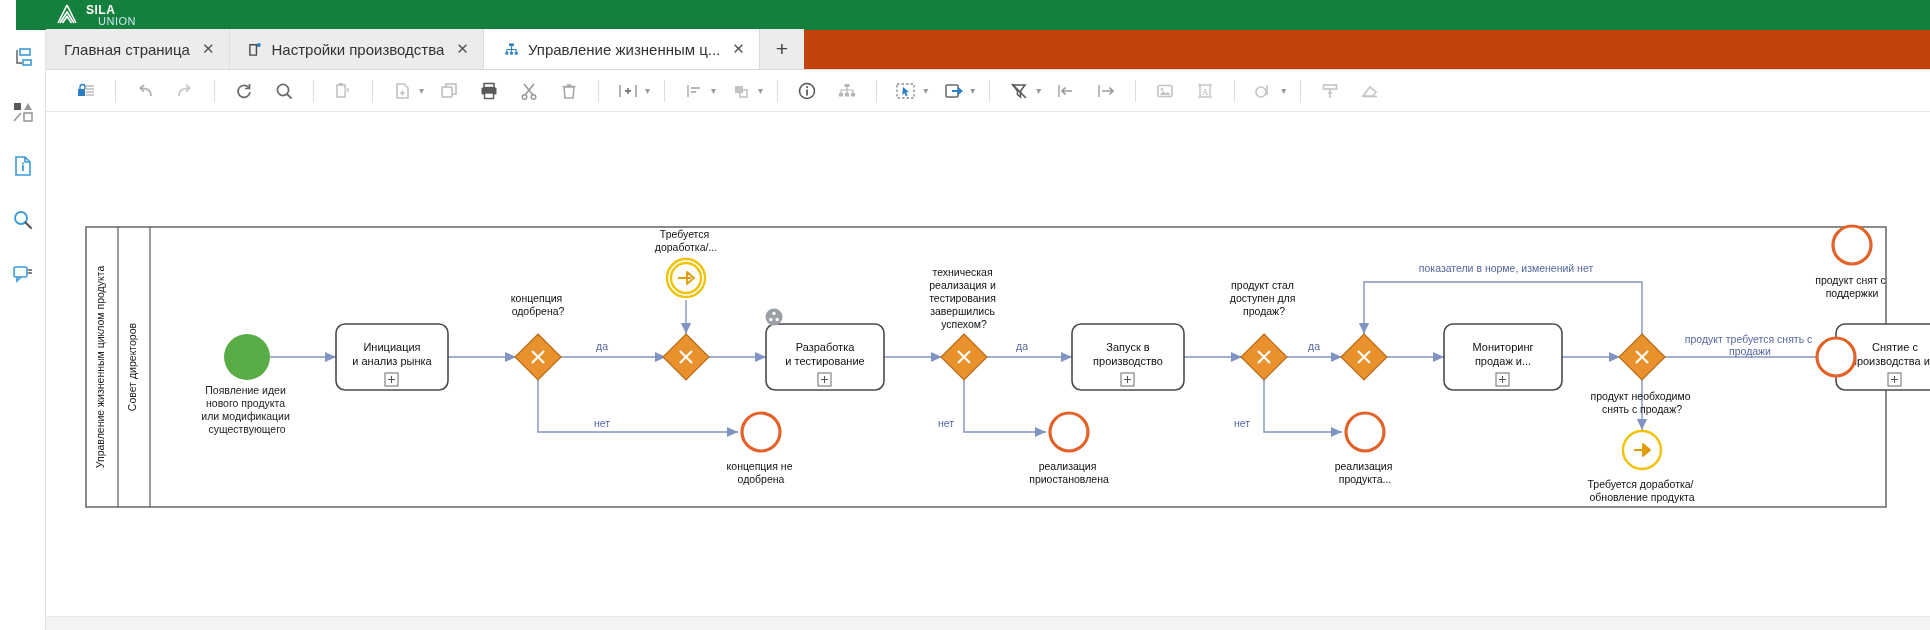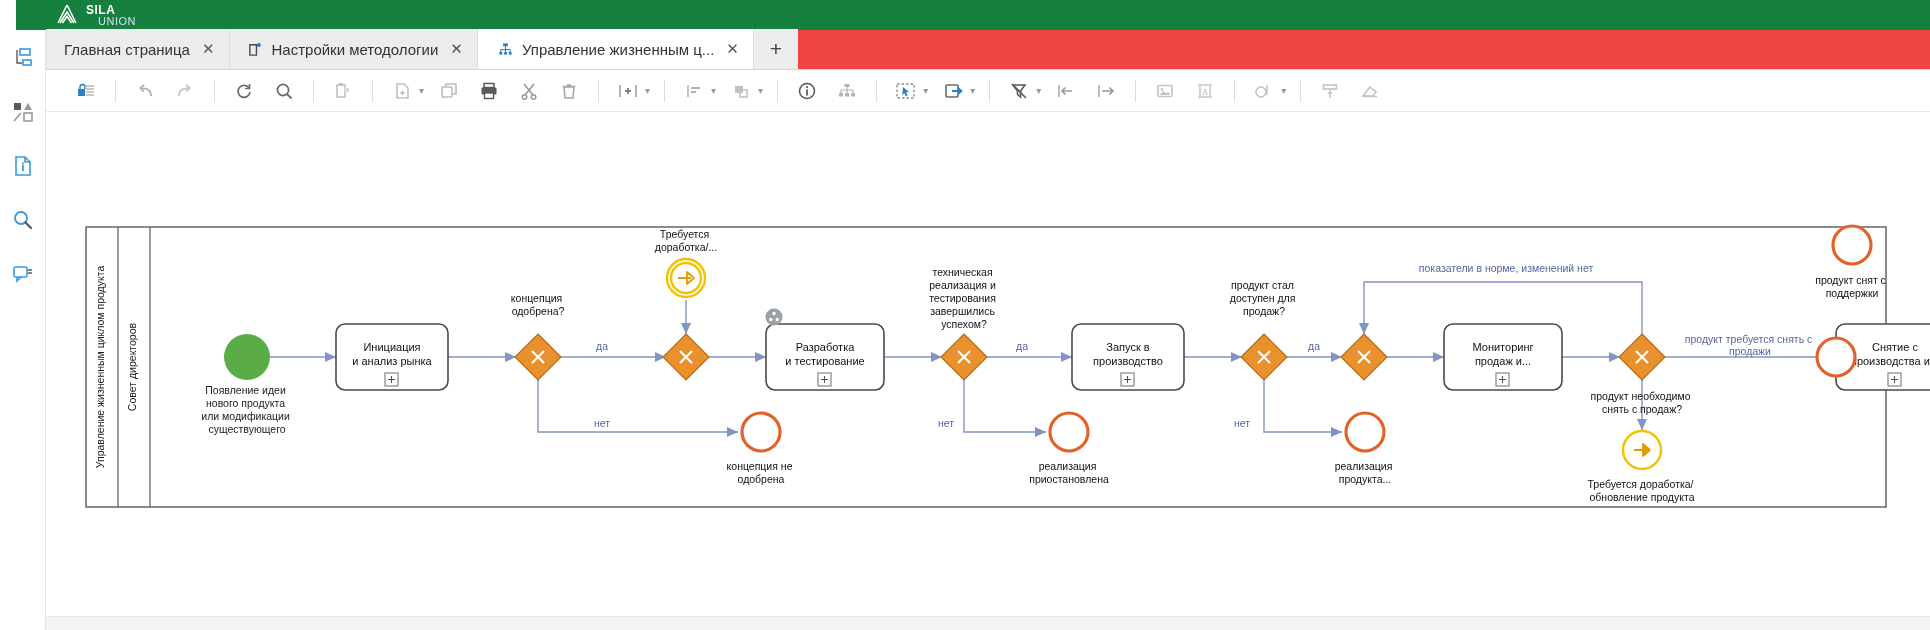--- a/index.html
+++ b/index.html
@@ -34,21 +34,21 @@
     border-right: 1px solid #e2e2e2;
     display: flex; flex-direction: column; align-items: center;
     padding-top: 14px; gap: 26px;
   }
   .rail-item { width: 28px; height: 28px; display: flex; align-items: center; justify-content: center; cursor: pointer; }
 
   
   .tabstrip {
     position: absolute; left: 46px; top: 30px;
     width: 1884px; height: 40px;
-    background: #ef4444;
+    background: #c2410c;
     border-bottom: 1px solid #d8d8d8;
     display: flex; align-items: flex-end;
   }
   .tab {
     height: 40px; display: flex; align-items: center; gap: 8px;
     padding: 0 14px 0 18px;
     font-size: 15px; color: #333;
     border-right: 1px solid #dcdcdc;
     background: #ececed;
     cursor: pointer; white-space: nowrap;
@@ -155,21 +155,21 @@
     <span class="tab-close">✕</span>
   </div>
 
   <div class="tab">
     <span class="tab-icon">
       <svg width="15" height="15" viewBox="0 0 16 16">
         <path d="M2 3 L9 3 L9 14 L2 14 Z" fill="none" stroke="#4a4a4a" stroke-width="1.5"></path>
         <circle cx="11.5" cy="3.2" r="2.2" fill="#2b7fc4"></circle>
       </svg>
     </span>
-    <span>Настройки методологии</span>
+    <span>Настройки производства</span>
     <span class="tab-close">✕</span>
   </div>
 
   <div class="tab active">
     <span class="tab-icon">
       <svg width="15" height="15" viewBox="0 0 16 16">
         <rect x="5.5" y="1.5" width="5" height="3" fill="#2b7fc4"></rect>
         <path d="M8 4.5 L8 8 M3 8 L13 8 M3 8 L3 10.5 M8 8 L8 10.5 M13 8 L13 10.5" stroke="#2b7fc4" stroke-width="1.2" fill="none"></path>
         <rect x="1.5" y="10.5" width="3" height="3" fill="#2b7fc4"></rect>
         <rect x="6.5" y="10.5" width="3" height="3" fill="#2b7fc4"></rect>

